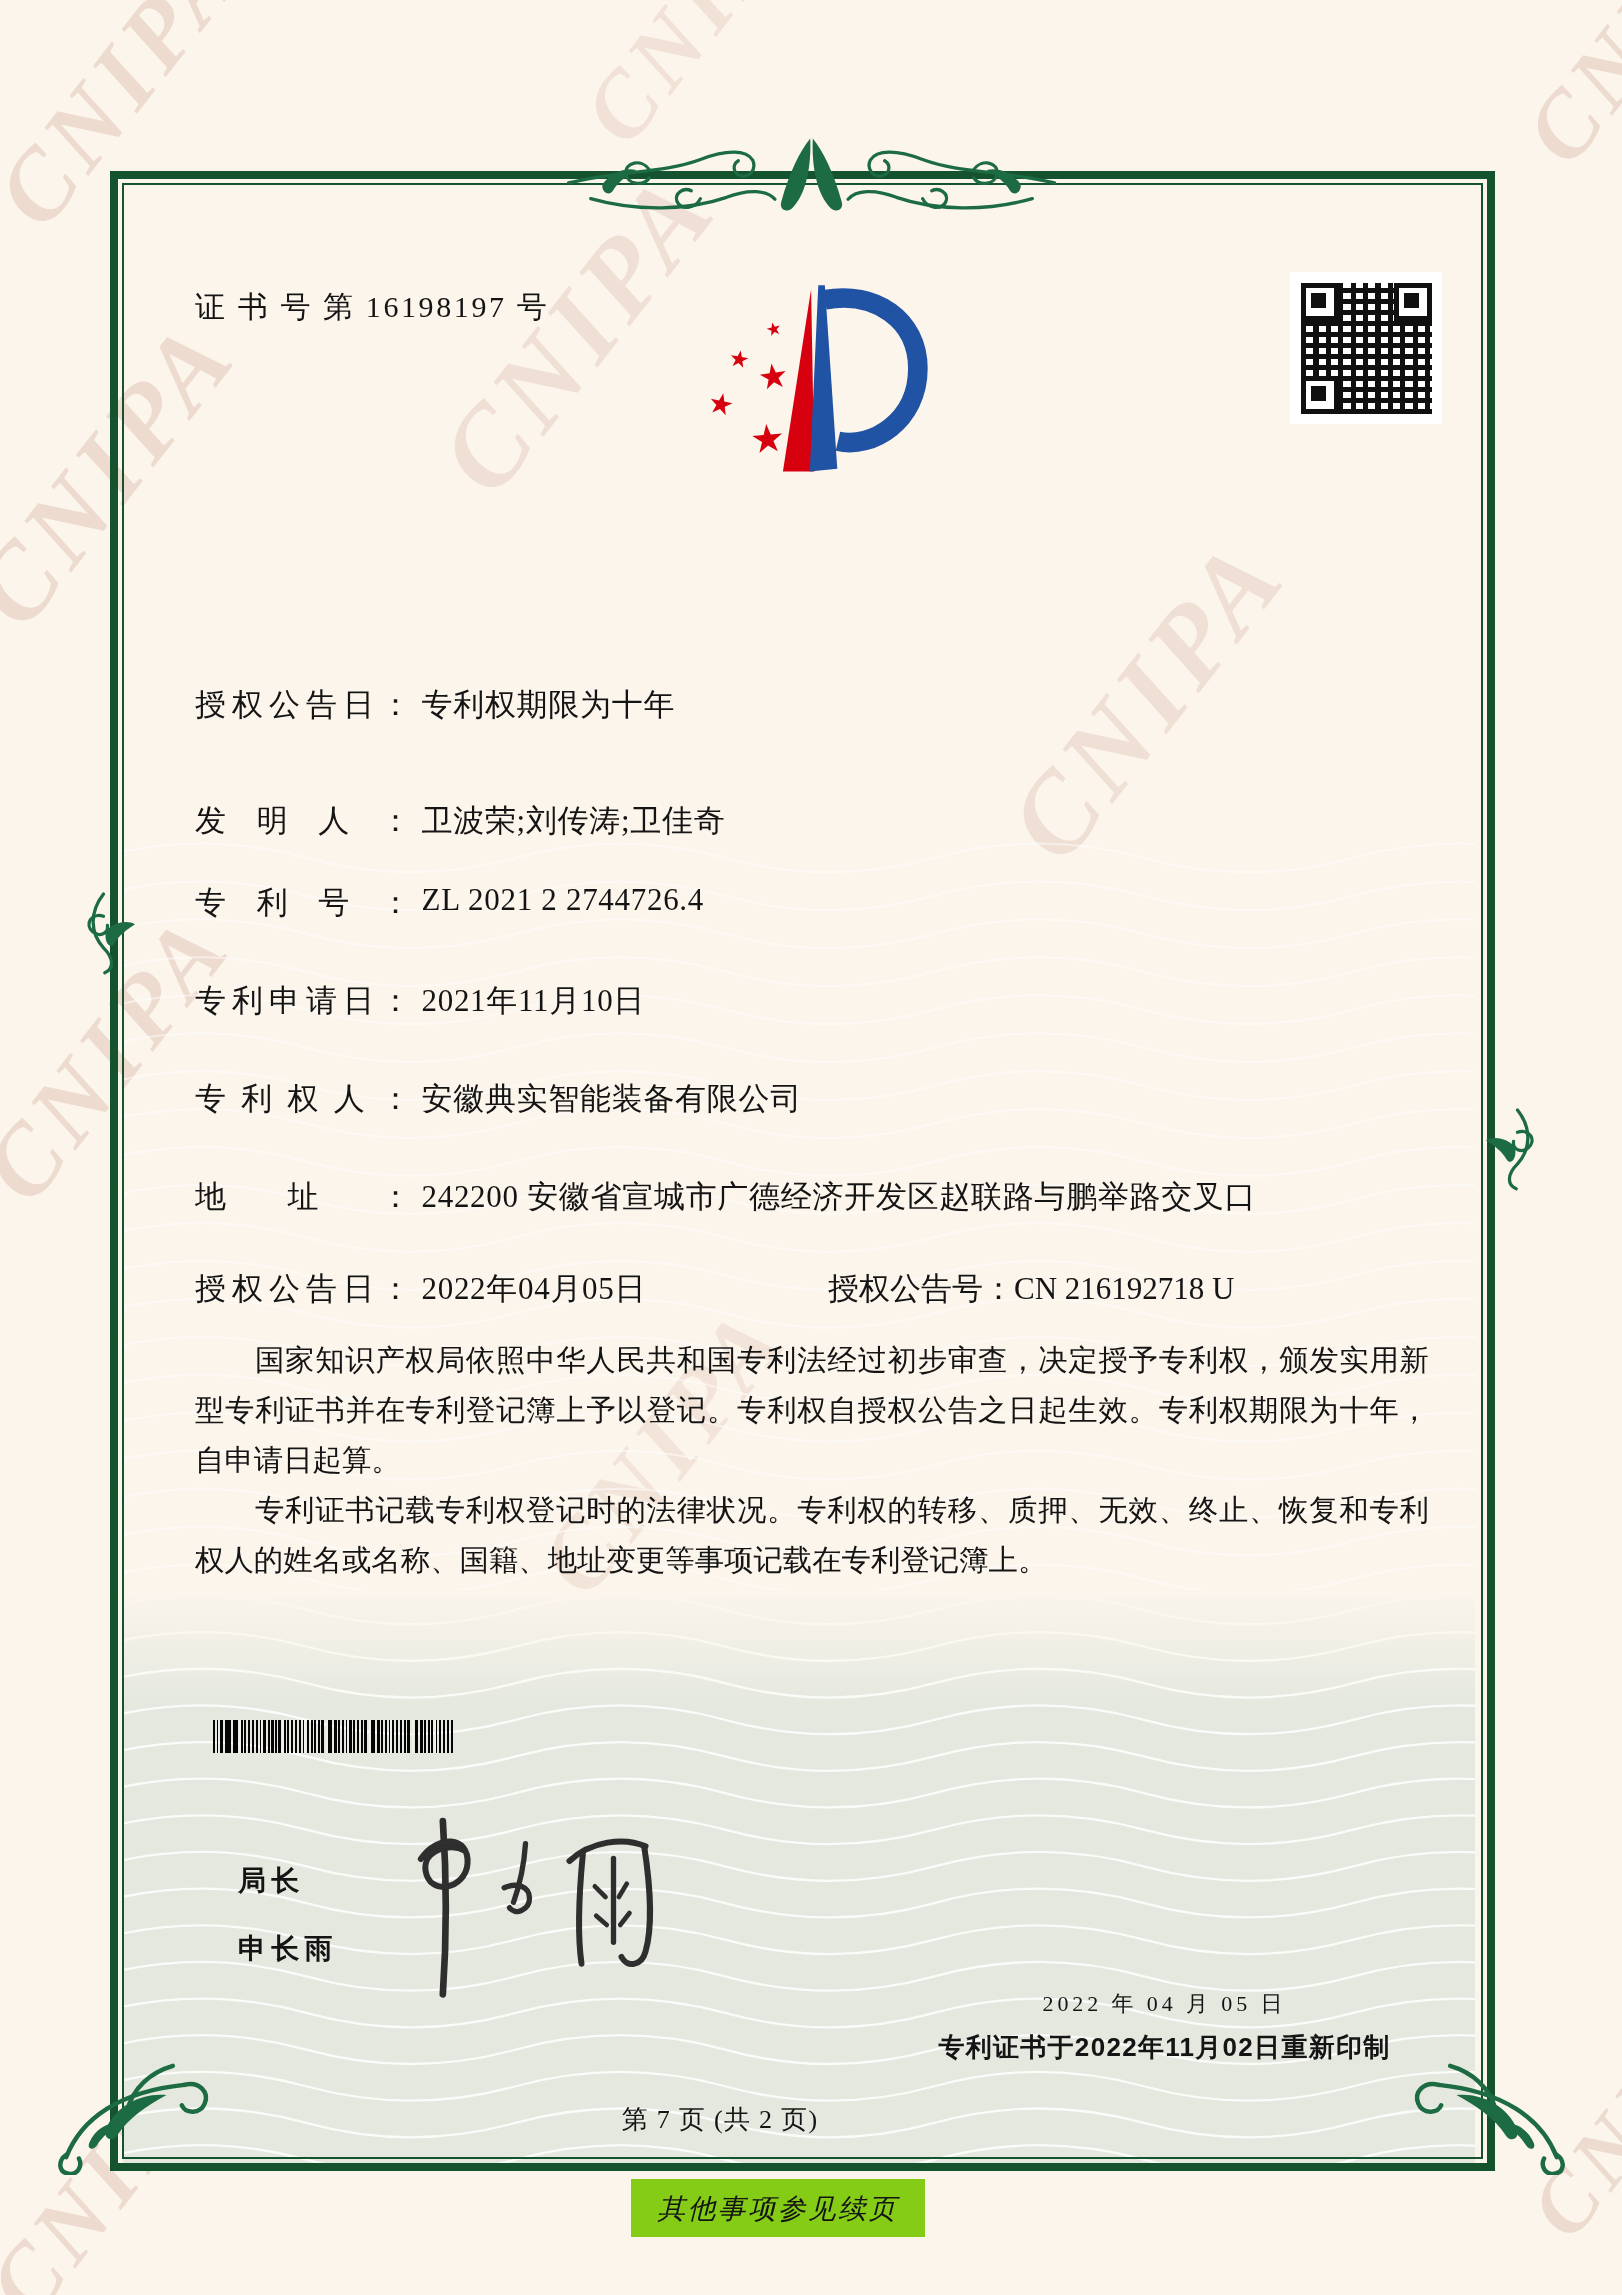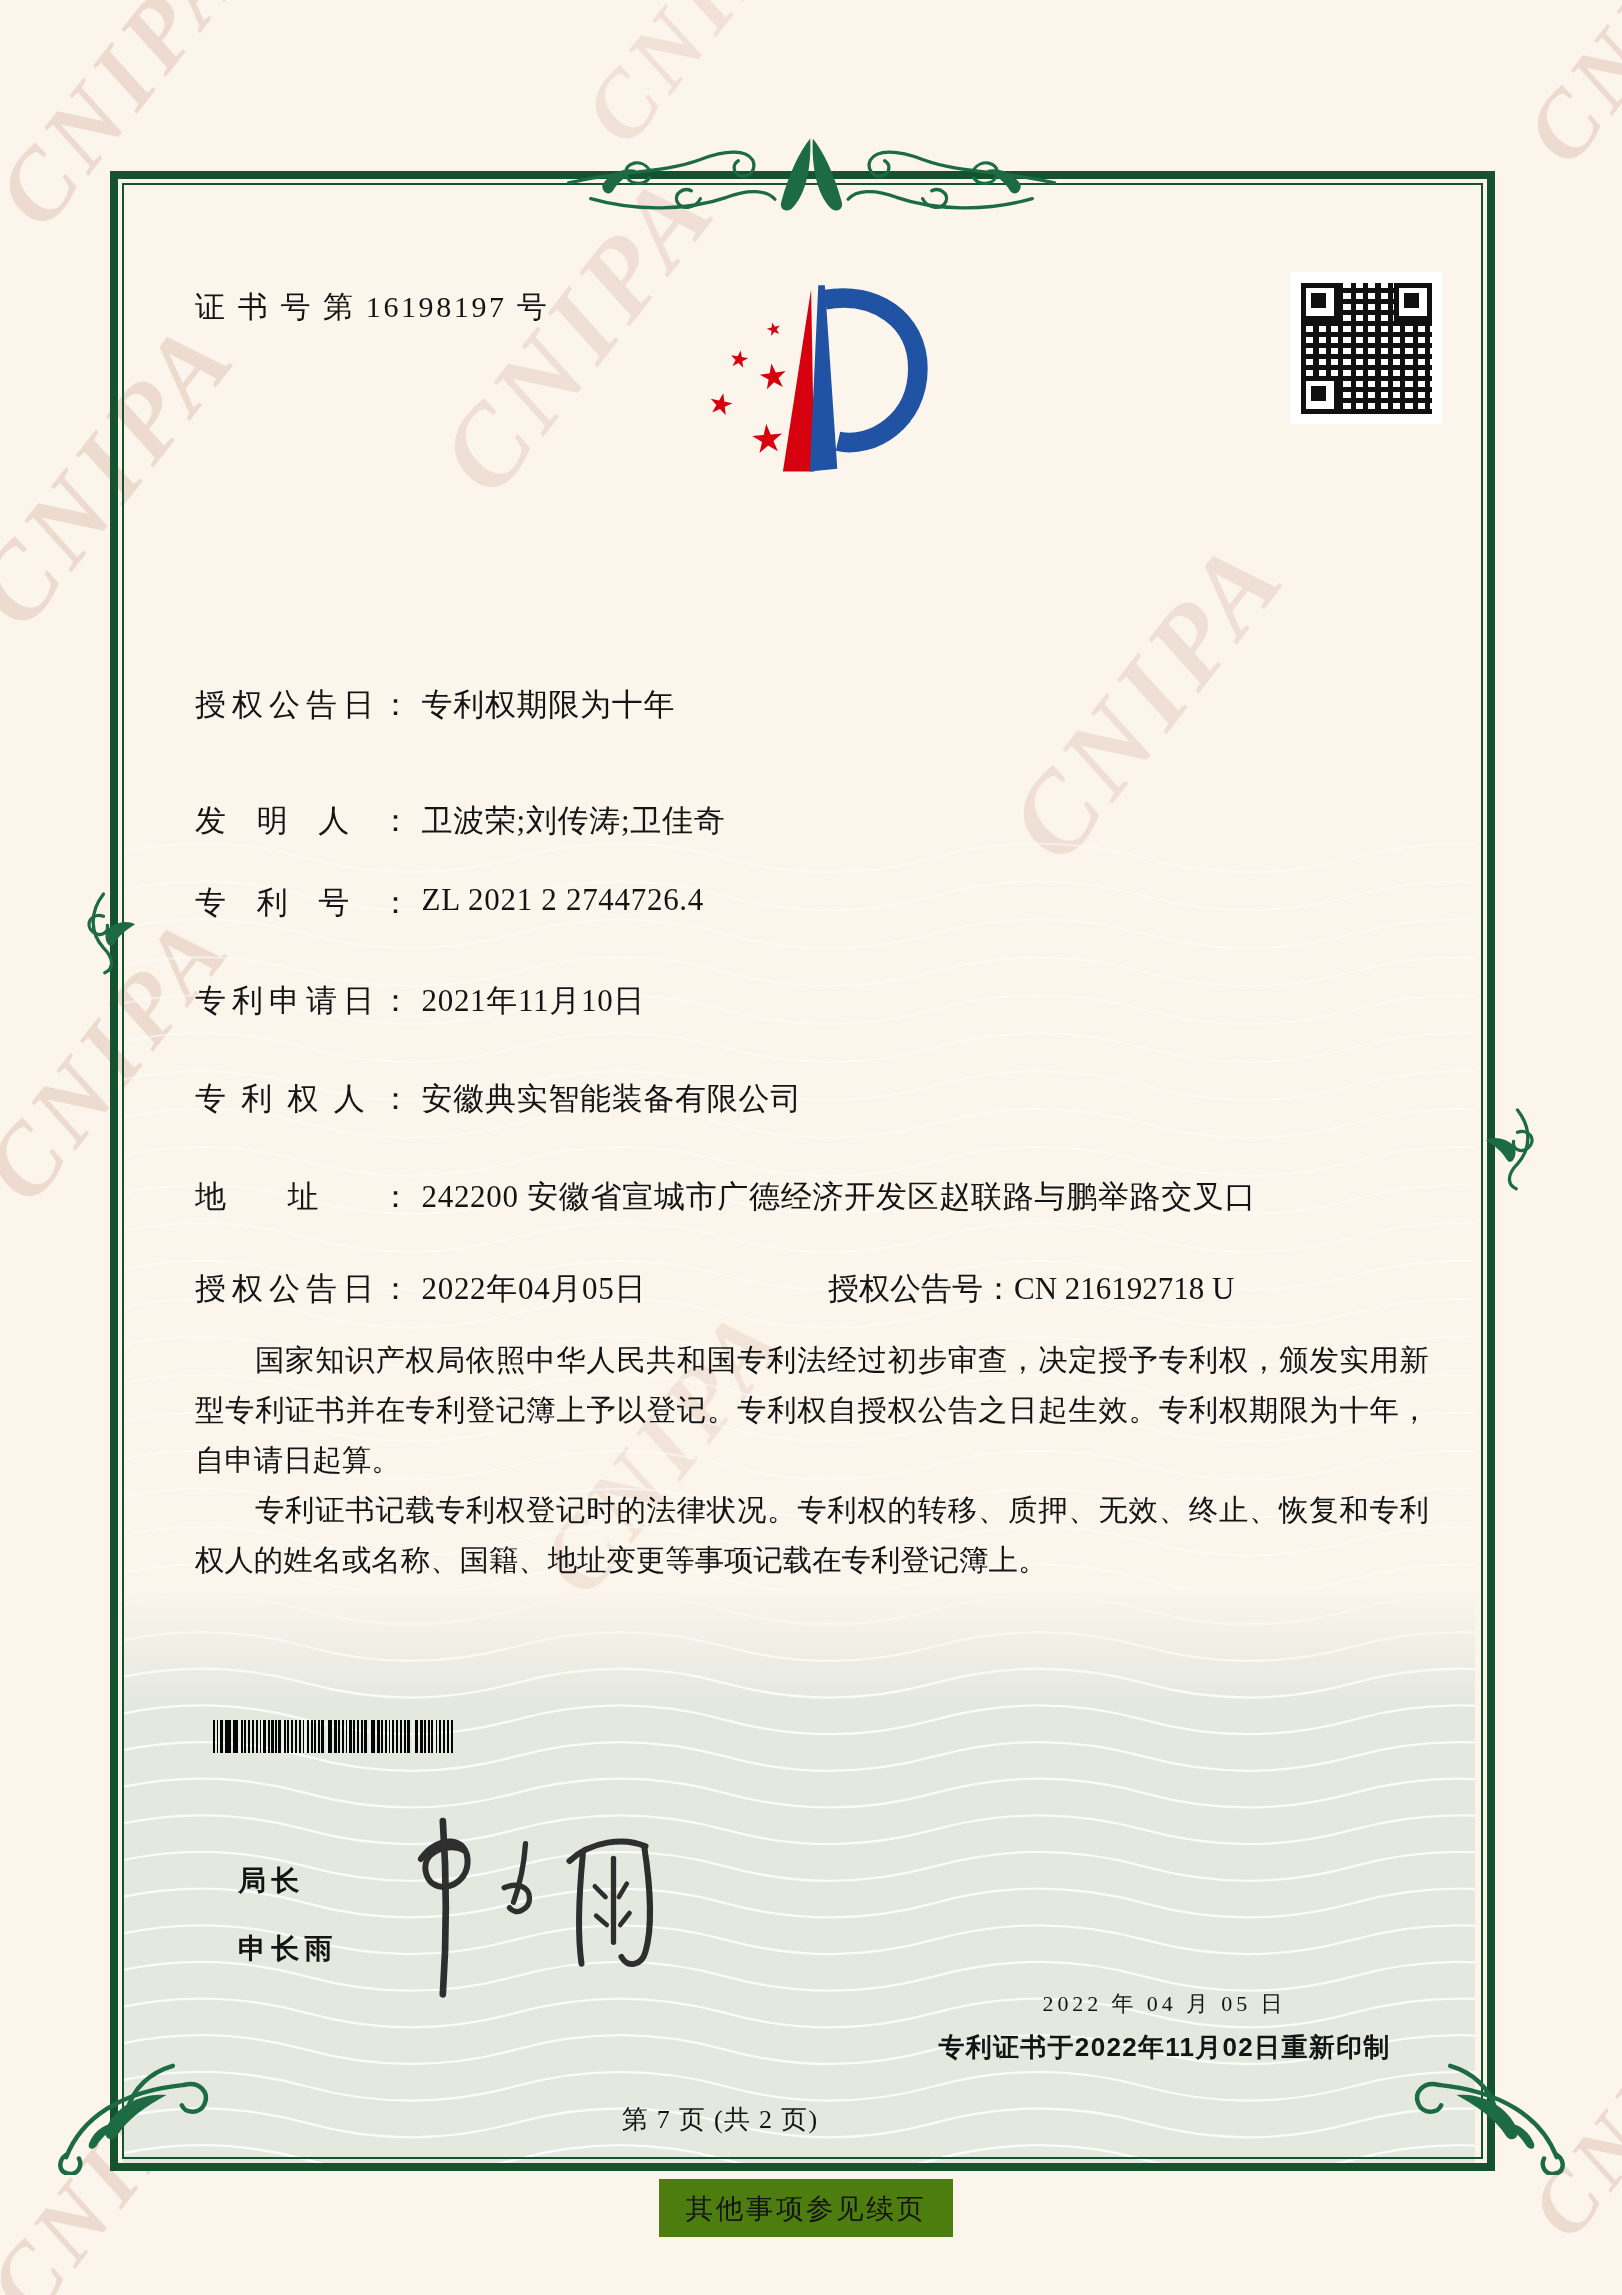--- a/index.html
+++ b/index.html
@@ -87,21 +87,21 @@
   .sig-label{position:absolute;left:238px;z-index:2;font-family:Liberation Sans, sans-serif;
              font-weight:700;font-size:28px;letter-spacing:5.2px;}
   .sig-title{top:1862px;} .sig-name{top:1930px;}
   .sig-svg{position:absolute;left:357px;top:1809px;width:321px;height:200px;z-index:2;}
   .issue-block{position:absolute;left:844px;top:1989px;width:641px;text-align:center;z-index:2;}
   .issue-date{font-size:22px;letter-spacing:3.9px;}
   .reprint{margin-top:11px;font-family:"Liberation Sans","DejaVu Sans",sans-serif;
            font-weight:700;font-size:26px;letter-spacing:1.3px;}
   .page-info{position:absolute;left:0;top:2102px;width:1440px;text-align:center;
              font-size:26px;letter-spacing:1.3px;z-index:2;}
-  .cont-band{position:absolute;left:659px;top:2179px;width:294px;height:58px;background:#4d7c0f;z-index:2;}
+  .cont-band{position:absolute;left:631px;top:2179px;width:294px;height:58px;background:#84cc16;z-index:2;font-style:italic;}
   .cont-note{position:absolute;left:0;top:11.8px;width:294px;text-align:center;font-size:27.5px;letter-spacing:2.6px;}
 </style>
 </head>
 <body>
 
 <div id="page">
 
   <span class="wm wm1">CNIPA</span>
   <span class="wm wm2">CNIPA</span>
   <span class="wm wm3">CNIPA</span>

